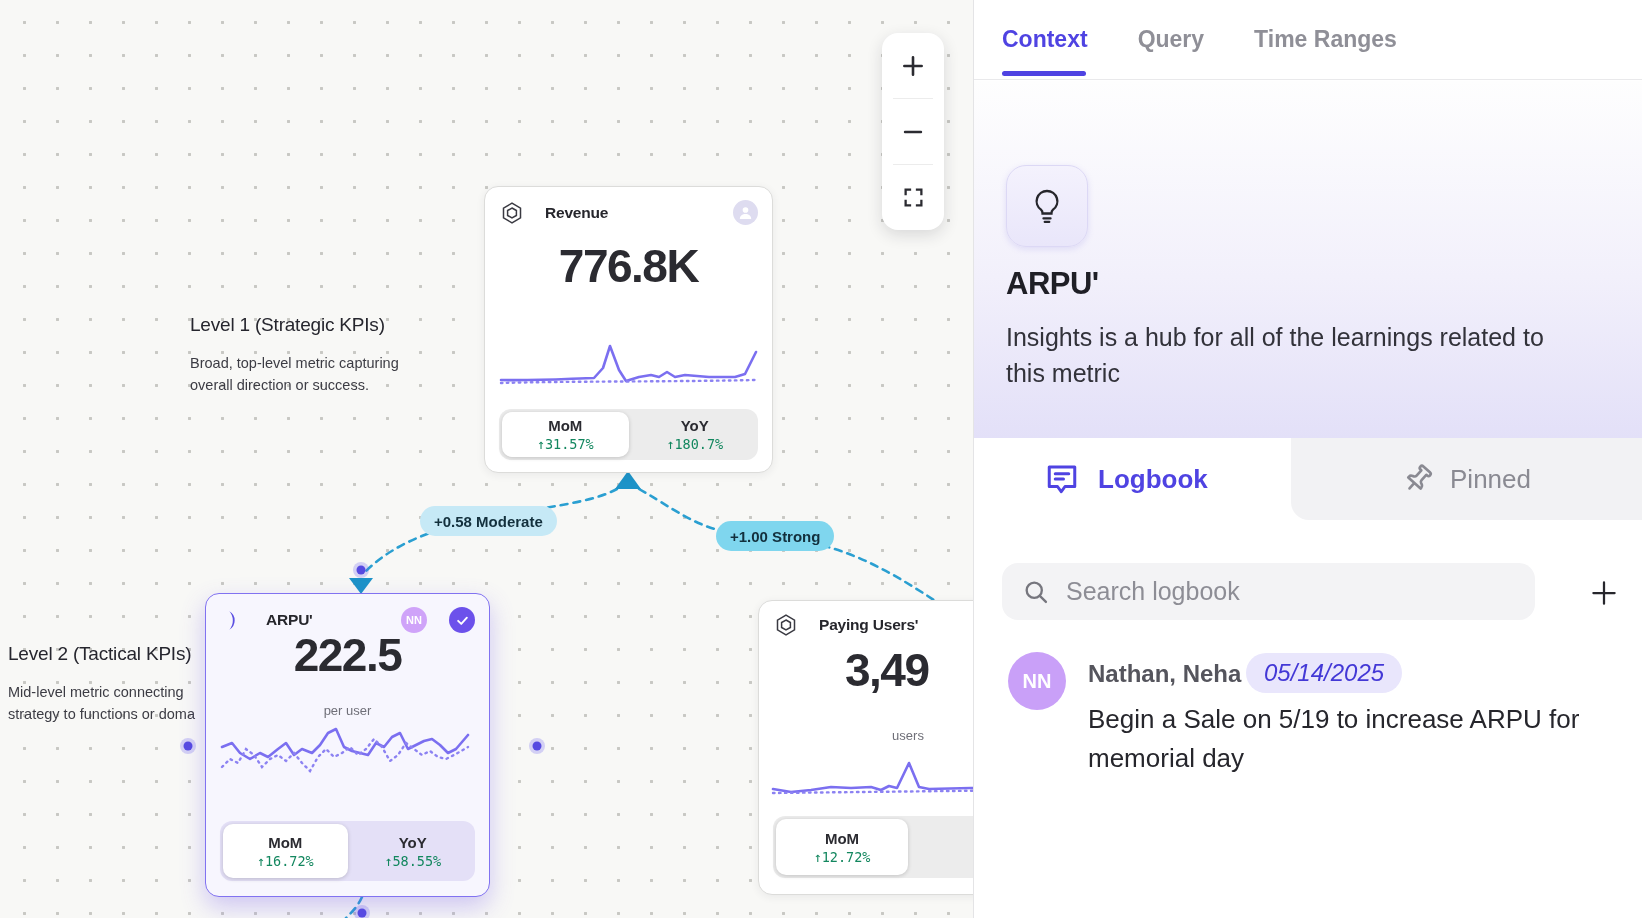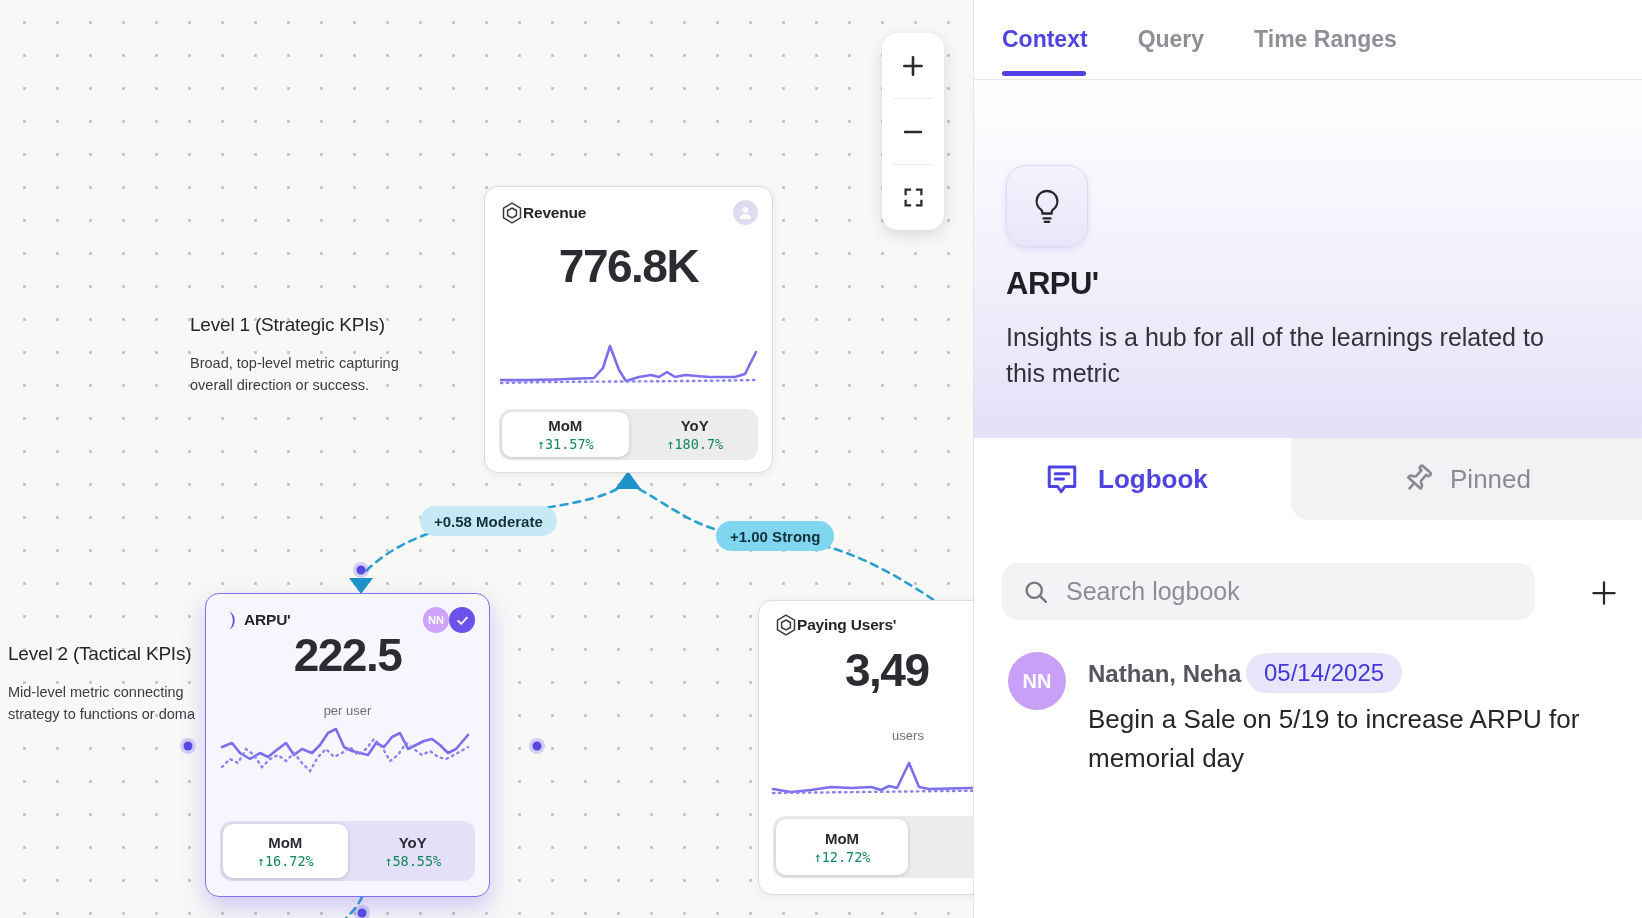--- a/index.html
+++ b/index.html
@@ -12,21 +12,21 @@
     background-size:33px 33px; background-position:8px 6px; overflow:hidden; }
   .lvl { z-index:1; }
   .lvl h3 { font-size:19px; font-weight:400; color:#26262e; letter-spacing:-.2px; }
   .lvl p { font-size:14.5px; color:#3c3c44; line-height:22px; margin-top:16px; }
   #edges { left:0; top:0; z-index:2; }
   .edge-pill { z-index:3; height:30px; border-radius:15px; display:flex; align-items:center;
     padding:0 14px; font-size:15px; font-weight:700; color:#13303d; }
   
   .card { z-index:4; background:#fff; border:1px solid #dcdcda; border-radius:14px;
     box-shadow:0 2px 8px rgba(40,40,60,.07); }
-  .card-head { position:absolute; left:16px; right:14px; top:13px; display:flex; align-items:center; gap:0; }
+  .card-head { position:absolute; left:16px; right:14px; top:13px; display:flex; align-items:center; gap:22px; }
   .card-title { font-size:15.5px; font-weight:700; color:#26262c; letter-spacing:-.2px; }
   .spacer { flex:1; }
   .big-val { position:absolute; left:0; width:100%; text-align:center; font-size:46px;
     font-weight:800; color:#2b2b31; letter-spacing:-1.5px; }
   .unit { position:absolute; left:0; width:100%; text-align:center; font-size:13px; color:#6f6f78;margin-top:13px; }
   .toggle { position:absolute; left:14px; right:14px; background:#ececec; border-radius:12px; display:flex; }
   .tg-cell { flex:1; display:flex; flex-direction:column; align-items:center; justify-content:center; gap:2px; }
   .tg-cell.on { background:#fff; border-radius:10px; margin:3px; box-shadow:0 1px 4px rgba(0,0,0,.18); }
   .tg-label { font-size:15px; font-weight:700; color:#2b2b31; }
   .tg-val { font-family:"DejaVu Sans Mono", monospace; font-size:13.5px; color:#13875f; }
@@ -73,21 +73,21 @@
   #searchbar input { flex:1; border:none; outline:none; background:transparent; font-size:25px;
     color:#55555d; font-family:Liberation Sans, sans-serif; }
   #searchbar input::placeholder { color:#8d8d95; }
   #add-entry { position:absolute; left:612px; top:575px; width:36px; height:36px; display:flex;
     align-items:center; justify-content:center; cursor:pointer; }
   #entry-avatar { position:absolute; left:34px; top:652px; width:58px; height:58px; border-radius:50%;
     background:#c9a0f8; color:#fff; font-size:20px; font-weight:700; display:flex;
     align-items:center; justify-content:center; }
   #entry-author { position:absolute; left:114px; top:660px; font-size:24px; font-weight:600; color:#55555d; }
   #entry-date { position:absolute; left:272px; top:653px; height:40px; border-radius:20px;
-    background:#e9e6fc; color:#4338d6; font-size:24px; display:flex; align-items:center; padding:0 18px; }
+    background:#e9e6fc; color:#4338d6; font-size:24px; display:flex; align-items:center; padding:0 18px;font-style:italic; }
   #entry-msg { position:absolute; left:114px; top:700px; width:520px; font-size:26px;
     line-height:39px; color:#26262c; }
 </style>
 </head>
 <body>
 
 <div id="canvas" class="abs">
 
   <div class="abs lvl" style="left:190px; top:314px;">
     <h3>Level 1 (Strategic KPIs)</h3>

